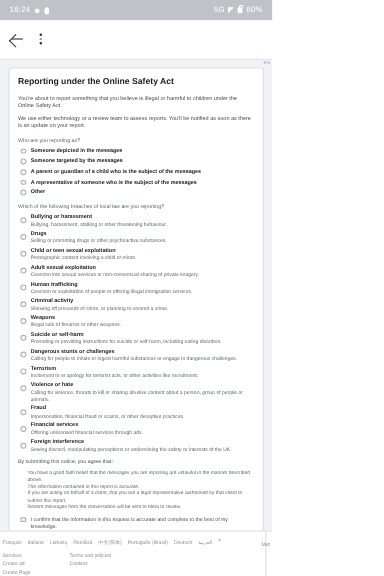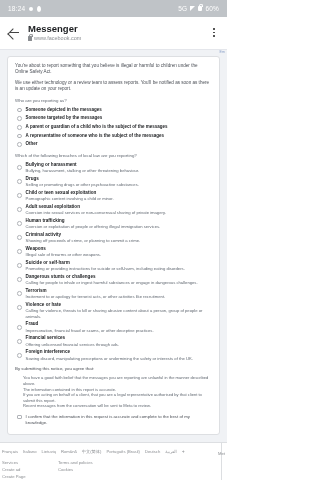--- a/index.html
+++ b/index.html
@@ -117,40 +117,34 @@
     <div class="sb-right">
       <span>5G</span>
       <span class="sb-sig"></span>
       <span class="sb-lock"></span>
       <span>60%</span>
     </div>
   </div>
 
   <div class="appbar">
     <div class="back-arrow"></div>
-    <div class="title-wrap">
-      <div class="app-title">Messenger</div>
-      <div class="url-row">
-        <span class="url-lock"></span>
-        <span class="url-text">www.facebook.com</span>
-      </div>
-    </div>
     <div class="kebab">
         <i></i>
         <i></i>
         <i></i>
       </div>
   </div>
 
   <div class="page">
     <div class="topstrip">
       <span class="crumb">Em</span>
     </div>
 
     <div class="card">
+      <div class="card-title">Reporting under the Online Safety Act</div>
 
       <div class="para">You're about to report something that you believe is illegal or harmful to children under the Online Safety Act.</div>
       <div class="para">We use either technology or a review team to assess reports. You'll be notified as soon as there is an update on your report.</div>
 
       <div class="qlabel">Who are you reporting as?</div>
 
       <div>
         <div class="opt-row">
           <span class="radio"></span>
           <span class="opt-text">Someone depicted in the messages</span>

